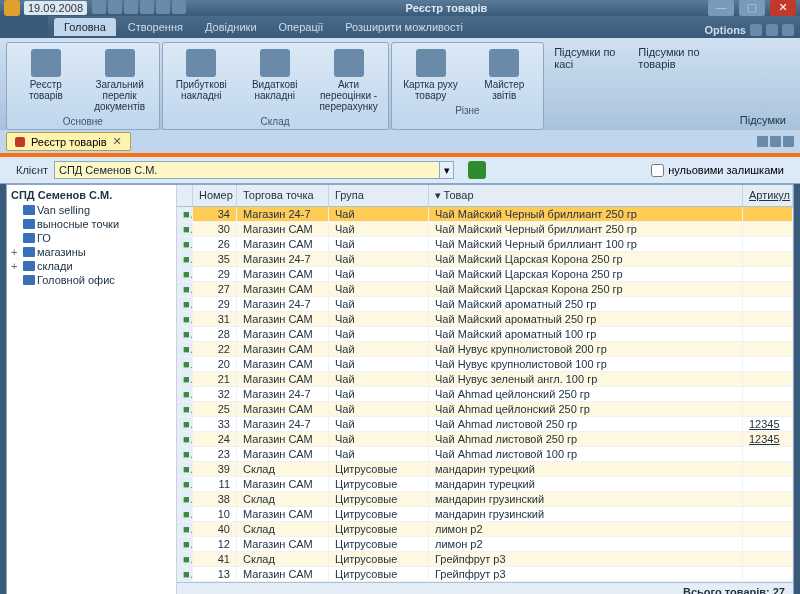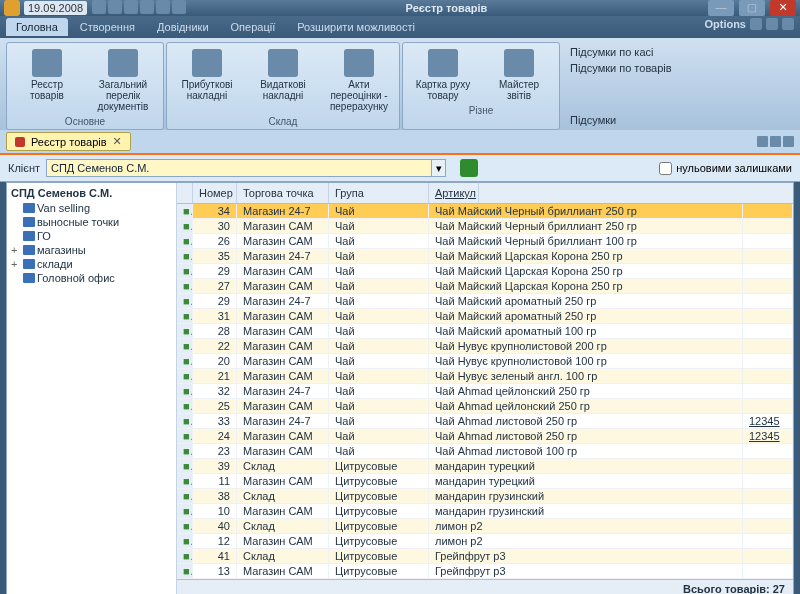--- a/index.html
+++ b/index.html
@@ -7,43 +7,43 @@
 
 .titlebar { height: 24px; background: linear-gradient(#5a7a9a,#3a5a7a); display: flex; align-items: center; color: #bcd; padding: 0 4px; gap: 4px; }
 .titlebar .date-box { background: #dce8f4; color: #333; padding: 1px 4px; border-radius: 2px; }
 .titlebar .qat span { display:inline-block; width:14px;height:14px;background:#6a8aaa;border-radius:2px;margin:0 1px;}
 .titlebar .title-text { flex:1; text-align:center; font-weight:bold; color:#dde8f3; }
 .titlebar .win-controls span{display:inline-block;width:26px;height:16px;text-align:center;line-height:14px;margin-left:2px;border-radius:2px;}
 .titlebar .win-controls .min{background:#7a9aba;}
 .titlebar .win-controls .max{background:#7a9aba;}
 .titlebar .win-controls .close{background:#c0392b;color:#fff;}
 
-.menubar { background: linear-gradient(#4a6a8a,#3a5a7a); padding: 2px 6px; display:flex; gap:2px; align-items:flex-start;}
+.menubar { background: linear-gradient(#4a6a8a,#3a5a7a); padding: 2px 6px; display:flex; gap:2px; align-items:flex-end;margin-left:48px;}
 .menubar .tab { padding:3px 10px; color:#cde; border-radius:3px 3px 0 0; cursor:pointer;}
 .menubar .tab.active { background:#bfd6ec; color:#123;}
 .menubar .right { margin-left:auto; color:#cde; display:flex; gap:4px; align-items:center;font-weight:bold;}
 .menubar .right .tiny{width:12px;height:12px;background:#6a8aaa;display:inline-block;border-radius:2px;}
 
 .ribbon { background: linear-gradient(#cfe0f1,#a8c2dc); padding:4px 6px 0 6px; display:flex; gap:2px;}
 .rgrp { border:1px solid #8da8c4; border-radius:3px; background:linear-gradient(#dce9f6,#bfd6ec); padding:4px 6px 2px 6px; display:flex; flex-direction:column; align-items:center;}
 .rgrp .btns { display:flex; gap:8px;}
 .rbtn { display:flex; flex-direction:column; align-items:center; gap:2px; cursor:pointer; padding:2px 4px;}
 .rbtn .ic{width:30px;height:28px;background:#6a8aaa;border-radius:3px;}
 .rbtn .lbl{font-size:10px;color:#234;text-align:center;line-height:11px;max-width:60px;}
 .rgrp .cap{font-size:10px;color:#456;margin-top:2px;text-align:left;}
-.rlinks{display:flex;flex-direction:column;gap:4px;padding:4px 8px;color:#234;}
+.rlinks{display:flex;flex-direction:row;gap:4px;padding:4px 8px;color:#234;}
 .rlinks span{cursor:pointer;}
 
 .doctabs{background:#bfd6ec;padding:2px 6px;display:flex;align-items:center;}
 .doctab{background:#fff3b0;border:1px solid #b0a04a;padding:2px 8px;border-radius:2px;display:flex;gap:6px;align-items:center;}
 .doctab .x{color:#555;cursor:pointer;}
 .doctabs .r{margin-left:auto;display:flex;gap:2px;}
 .doctabs .r span{width:11px;height:11px;background:#6a8aaa;display:inline-block;border-radius:1px;}
 
-.toolbar{background:#dce9f6;padding:4px 8px;display:flex;align-items:center;gap:6px;border-top:2px solid #f97316;border-bottom:1px solid #8da8c4;}
+.toolbar{background:#dce9f6;padding:4px 16px;display:flex;align-items:center;gap:6px;border-top:4px solid #f97316;border-bottom:1px solid #8da8c4;}
 .toolbar .lbl{color:#234;}
 .toolbar .client-box{flex:0 0 400px;display:flex;align-items:center;}
 .toolbar input[type=text]{border:1px solid #8da8c4;padding:2px 4px;width:100%;background:#fff7c6;color:#123;}
 .toolbar .dd{width:14px;height:18px;border:1px solid #8da8c4;border-left:none;background:#e8f0f8;text-align:center;line-height:16px;cursor:pointer;}
 .toolbar .go{width:18px;height:18px;background:#2e8b2e;border-radius:3px;margin-left:8px;cursor:pointer;}
 .toolbar .chk-wrap{margin-left:auto;display:flex;align-items:center;gap:4px;}
 
 .workspace{flex:1;display:flex;background:#fff;border:1px solid #8da8c4;margin:0 6px;}
 .tree{width:170px;border-right:1px solid #c4d4e4;padding:4px;overflow:hidden;background:#fff;}
 .tree .root{font-weight:bold;color:#234;margin-bottom:2px;}
@@ -206,20 +206,21 @@
           <span>Головной офис</span>
         </div>
       </div>
   </div>
   <div class="grid">
     <div class="ghdr">
       <div class="gh c-ind"></div>
       <div class="gh c-num">Номер реєстру</div>
       <div class="gh c-pt">Торгова точка</div>
       <div class="gh c-grp">Група</div>
+      <div class="gh c-tov">▾ <span>Товар</span></div>
       <div class="gh c-art">Артикул</div>
     </div>
     <div class="gbody" id="grid-body">
         <div class="gr sel">
           <div class="gc c-ind">■</div>
           <div class="gc c-num">34</div>
           <div class="gc c-pt">Магазин 24-7</div>
           <div class="gc c-grp">Чай</div>
           <div class="gc c-tov">Чай Майский Черный бриллиант 250 гр</div>
           <div class="gc c-art"></div>

